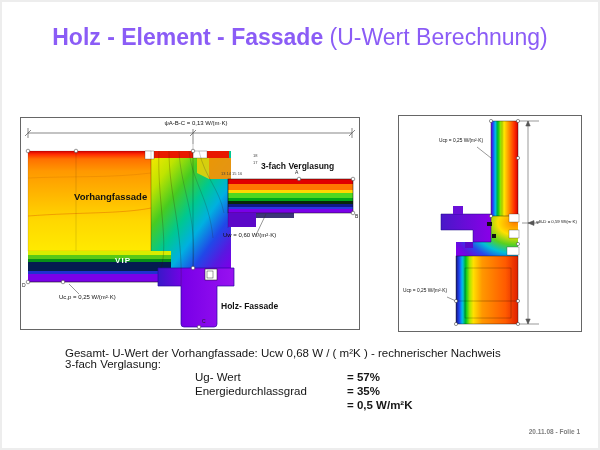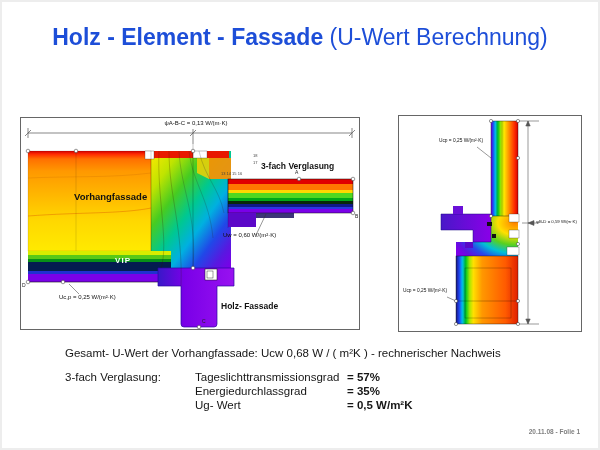--- a/index.html
+++ b/index.html
@@ -3,34 +3,34 @@
 <meta charset="utf-8">
 <style>
   html,body{margin:0;padding:0;}
   body{
     width:600px;height:450px;position:relative;overflow:hidden;
     background:#ffffff;font-family:"Liberation Sans", sans-serif;
   }
   .slide-edge{position:absolute;inset:0;border:2px solid #ededed;pointer-events:none;}
   .title{
     position:absolute;top:24px;left:0;width:600px;text-align:center;
-    font-size:23px;color:#1d4ed8;white-space:nowrap;
+    font-size:23px;color:#8b5cf6;white-space:nowrap;
   }
   .title .b{font-weight:bold;}
   .diagram{position:absolute;background:#fff;border:1px solid #666;}
   #left-diagram{left:20px;top:117px;width:338px;height:211px;}
   #right-diagram{left:398px;top:115px;width:182px;height:215px;}
   .lbl{position:absolute;white-space:nowrap;color:#111;line-height:1;}
   .bold{font-weight:bold;text-align:right;}
   .tiny{font-size:6px;}
   .micro{font-size:4px;color:#444;}
   .marker-letter{font-size:5px;color:#222;}
   .white{color:#fff;}
   .summary-line{position:absolute;left:65px;top:347px;font-size:11.5px;color:#161616;white-space:nowrap;}
-  .glz-label{position:absolute;left:65px;top:371px;font-size:11.5px;color:#161616;white-space:nowrap;}
+  .glz-label{position:absolute;left:65px;top:358px;font-size:11.5px;color:#161616;white-space:nowrap;}
   .col-names{position:absolute;left:195px;top:371px;font-size:11.5px;color:#161616;}
   .col-vals{position:absolute;left:347px;top:371px;font-size:11.5px;color:#161616;font-weight:bold;}
   .col-names div,.col-vals div{height:14.2px;white-space:nowrap;}
   .footer{position:absolute;right:20px;top:428px;font-size:6.5px;font-weight:bold;color:#808080;white-space:nowrap;}
   svg{position:absolute;left:0;top:0;display:block;}
 </style>
 </head>
 <body>
 
 <div class="slide-edge"></div>
@@ -277,23 +277,22 @@
   </svg>
 
   <div class="lbl" style="left:40px;top:23px;font-size:4.8px;">Ucp = 0,25 W/(m²·K)</div>
   <div class="lbl" style="left:137px;top:104px;font-size:4.3px;">ψB-D = 0,59 W/(m·K)</div>
   <div class="lbl" style="left:4px;top:173px;font-size:4.8px;">Ucp = 0,25 W/(m²·K)</div>
 </div>
 
 <div class="summary-line">Gesamt- U-Wert der Vorhangfassade: Ucw 0,68 W / ( m²K )  -  rechnerischer Nachweis</div>
 <div class="glz-label">3-fach Verglasung:</div>
 <div class="col-names">
-  <div>Tageslichttransmissionsgrad</div>
+  <div>Ug- Wert</div>
   <div>Energiedurchlassgrad</div>
-  <div>Ug- Wert</div>
 </div>
 <div class="col-vals">
   <div>= 57%</div>
   <div>= 35%</div>
   <div>= 0,5 W/m²K</div>
 </div>
 
 <div class="footer">20.11.08 - Folie 1</div>
 
 </body></html>

